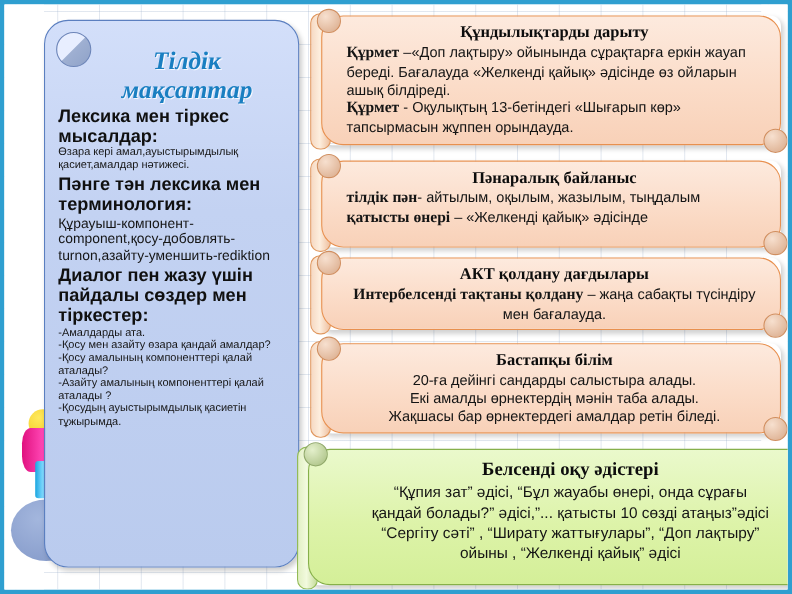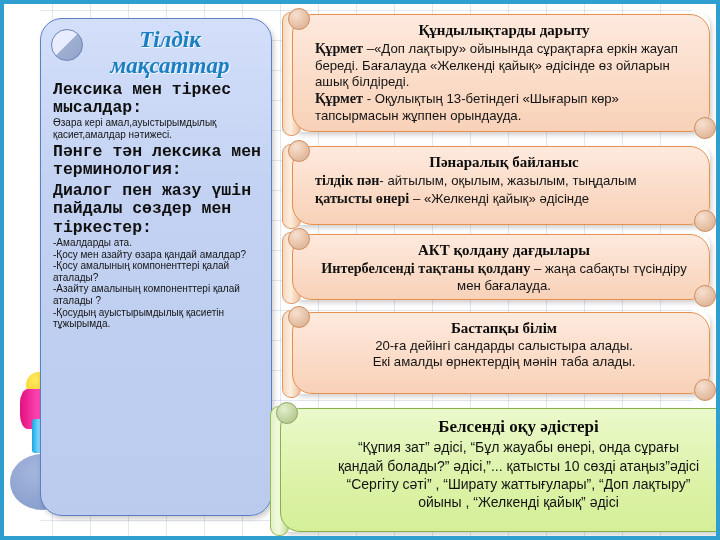--- a/index.html
+++ b/index.html
@@ -106,21 +106,21 @@
   
   #blue-panel {
     position: absolute;
     left: 36px; top: 14px;
     width: 232px; height: 498px;
     background: linear-gradient(to bottom, #d3dffa 0%, #c3d2f2 35%, #bacbee 100%);
     border: 1px solid #5b7fc0;
     border-radius: 22px;
     box-shadow: 2px 3px 5px rgba(0,0,0,0.20);
     box-sizing: border-box;
-    padding: 4px 10px 8px 12px;
+    padding: 20px 10px 8px 12px;
   }
   #blue-panel-curl {
     position: absolute;
     left: 10px; top: 10px;
     width: 30px; height: 30px;
     border-radius: 50%;
     background: linear-gradient(to bottom right, #e8eeff 0%, #e8eeff 48%, #9fb0d2 50%, #8fa2c8 100%);
     border: 1px solid #6d85b8;
   }
   #panel-title {
@@ -128,21 +128,21 @@
     color: #1a7fc1;
     font-family: "Liberation Serif", serif;
     font-weight: bold;
     font-style: italic;
     font-size: 23px;
     line-height: 1.12;
     margin: 4px 0 2px 26px;
     text-shadow: 1px 1px 0 rgba(255,255,255,0.8);
   }
   .bp-head {
-    font-family: Liberation Mono, monospace;
+    font-family: Liberation Sans, sans-serif;
     font-weight: bold;
     font-size: 16.5px;
     color: #101010;
     line-height: 1.12;
     margin-top: 2px;
   }
   .bp-body {
     font-family: "Liberation Sans", sans-serif;
     font-size: 10px;
     color: #151515;
@@ -272,20 +272,21 @@
 
   <div id="blue-panel">
     <div id="blue-panel-curl"></div>
 
     <div id="panel-title">Тілдік мақсаттар</div>
 
     <div class="bp-head">Лексика мен тіркес мысалдар:</div>
     <div class="bp-body">Өзара кері амал,ауыстырымдылық қасиет,амалдар нәтижесі.</div>
 
     <div class="bp-head">Пәнге тән лексика мен терминология:</div>
+    <div class="bp-body small">Құрауыш-компонент-component,қосу-добовлять-turnon,азайту-уменшить-rediktion</div>
 
     <div class="bp-head">Диалог пен жазу үшін пайдалы сөздер мен тіркестер:</div>
     <div class="bp-body" style="white-space:pre-line;">-Амалдарды ата.
 -Қосу мен азайту өзара қандай амалдар?
 -Қосу амалының компоненттері қалай аталады?
 -Азайту амалының компоненттері қалай аталады ?
 -Қосудың ауыстырымдылық қасиетін тұжырымда.</div>
   </div>
 
   <div class="scroll-box box-orange" id="box-values">
@@ -331,20 +332,21 @@
   </div>
 
   <div class="scroll-box box-orange" id="box-prior">
     <div class="spine"></div>
     <div class="curl-top"></div>
     <div class="curl-bot"></div>
     <div class="inner">
       <div class="sb-title">Бастапқы білім</div>
       <div class="sb-text">20-ға дейінгі сандарды салыстыра алады.</div>
       <div class="sb-text">Екі амалды өрнектердің мәнін таба алады.</div>
+      <div class="sb-text">Жақшасы бар өрнектердегі амалдар ретін  біледі.</div>
     </div>
   </div>
 
   <div class="scroll-box box-green" id="box-methods">
     <div class="spine"></div>
     <div class="curl-top"></div>
     <div class="curl-bot"></div>
     <div class="inner">
       <div class="sb-title big">Белсенді оқу әдістері</div>
       <div class="sb-text green-body">“Құпия зат” әдісі, “Бұл жауабы өнері, онда сұрағы</div>

